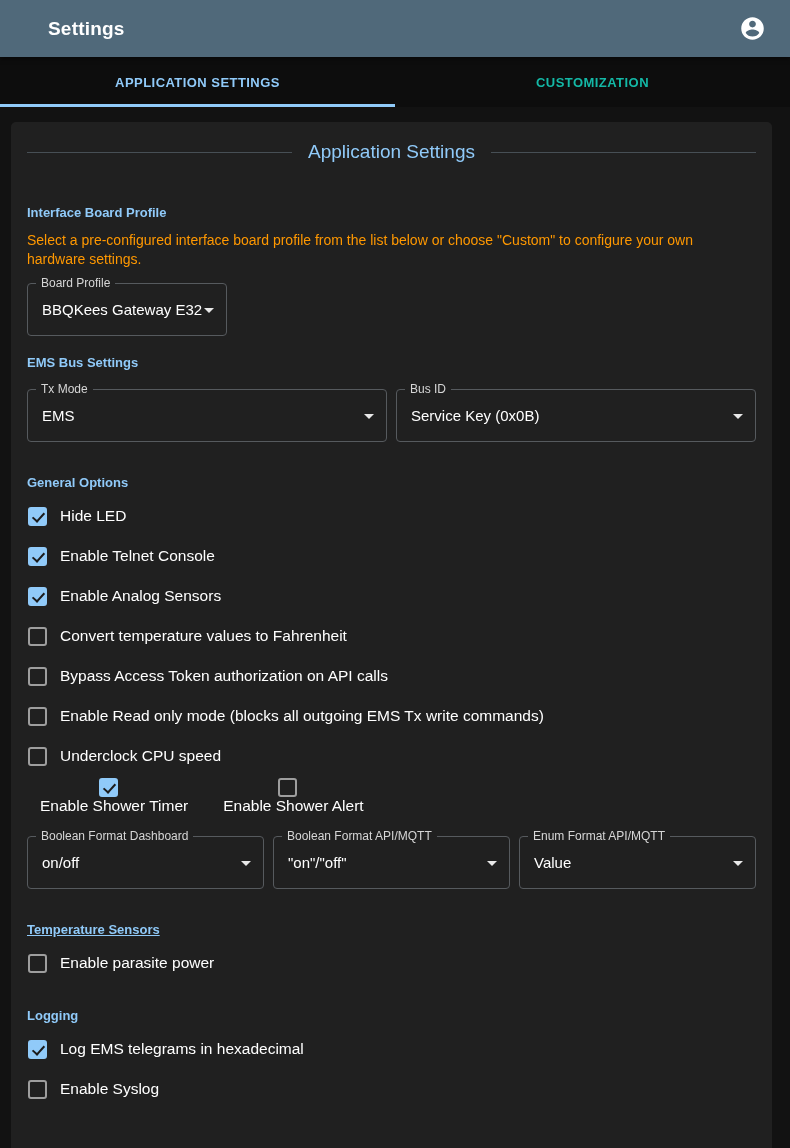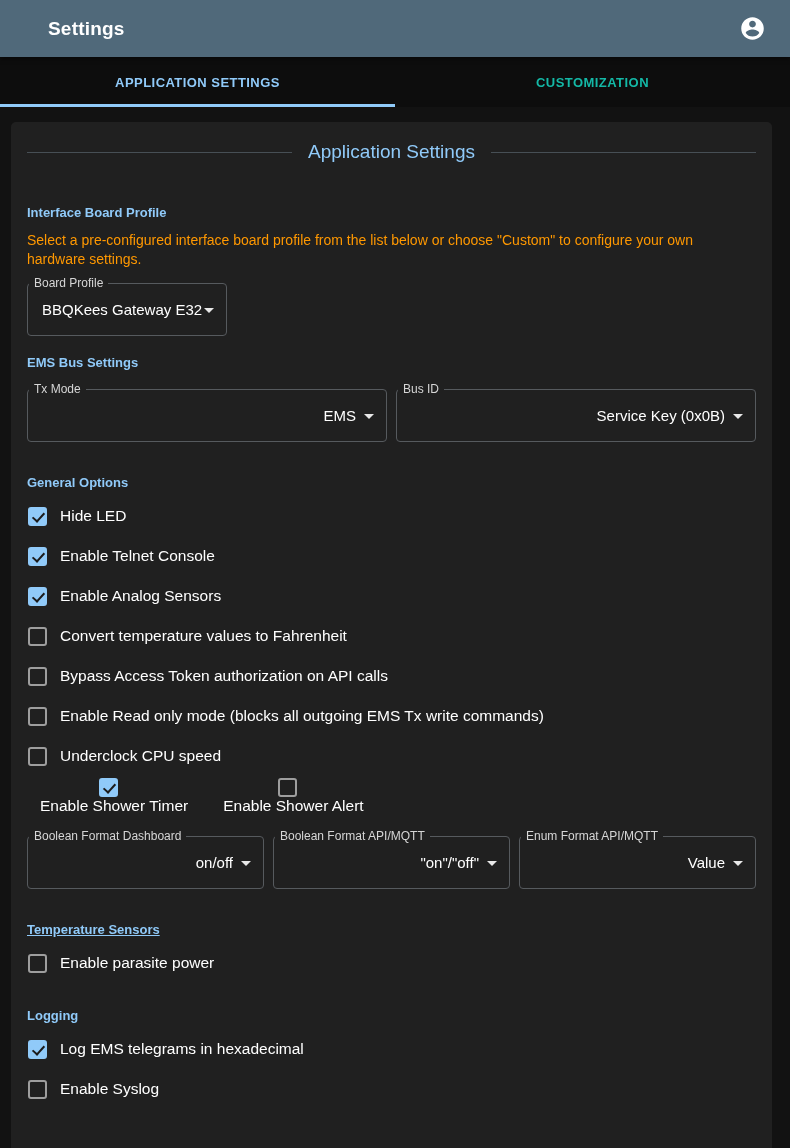--- a/index.html
+++ b/index.html
@@ -122,21 +122,21 @@
     border-radius: 4px;
     height: 53px;
     display: flex;
     align-items: center;
     cursor: pointer;
     background: transparent;
   }
   .field-label {
     position: absolute;
     top: -8px;
-    left: 1px;
+    left: 8px;
     background: #202020;
     padding: 0 5px;
     font-size: 12px;
     color: #d6d6d6;
     line-height: 14px;
     white-space: nowrap;
   }
   .field-value {
     font-size: 15px;
     font-weight: 500;
@@ -151,21 +151,21 @@
     right: 12px;
     top: 50%;
     margin-top: -2px;
     width: 0; height: 0;
     border-left: 5px solid transparent;
     border-right: 5px solid transparent;
     border-top: 5px solid #e8e8e8;
   }
   .board-field { margin-top: 14px; width: 200px; }
   .select-row { margin-top: 15px; display: flex; gap: 9px; }
-  .select-row .field { flex: 1; justify-content: flex-end; }
+  .select-row .field { flex: 1; }
   .select-row-3 { margin-top: 20px; }
 
   
   .cb-list { margin-top: 2px; }
   .cb-row {
     height: 40px;
     display: flex;
     align-items: center;
     cursor: pointer;
   }

